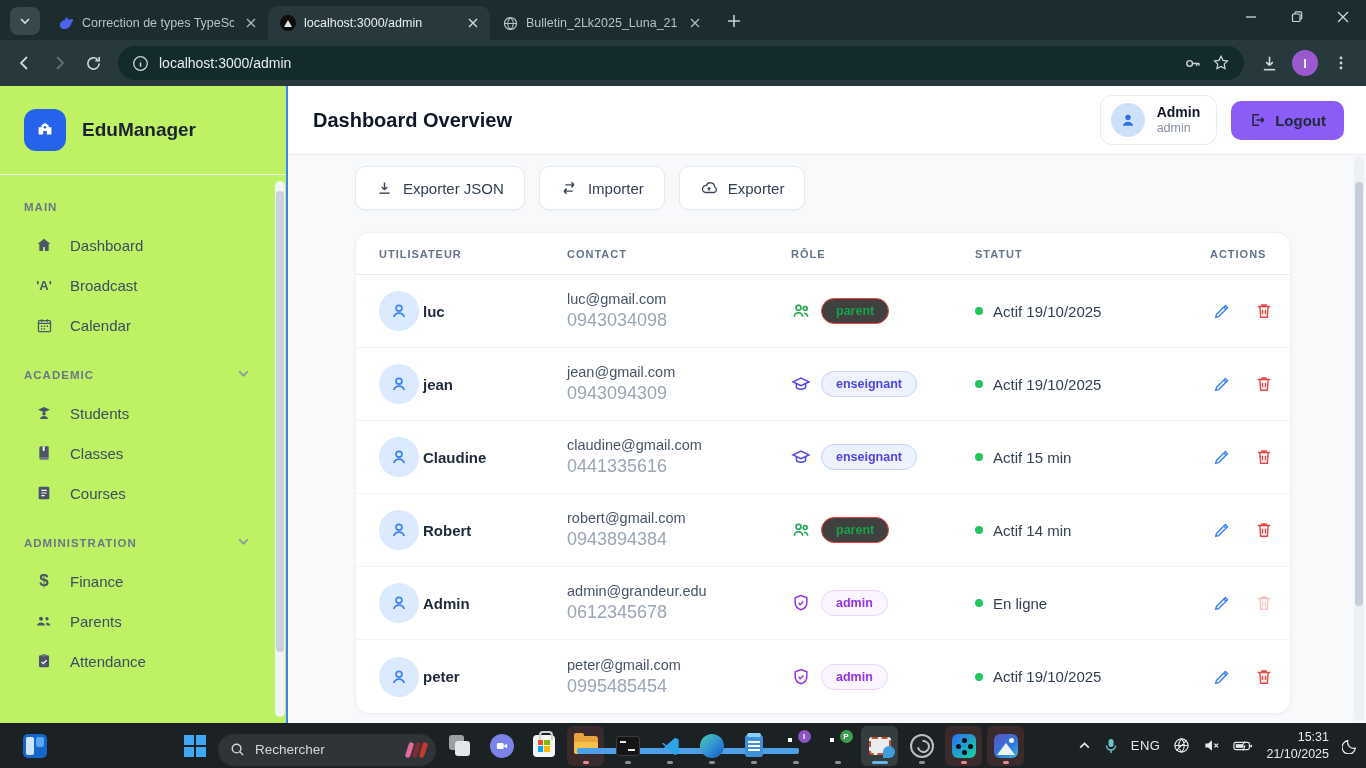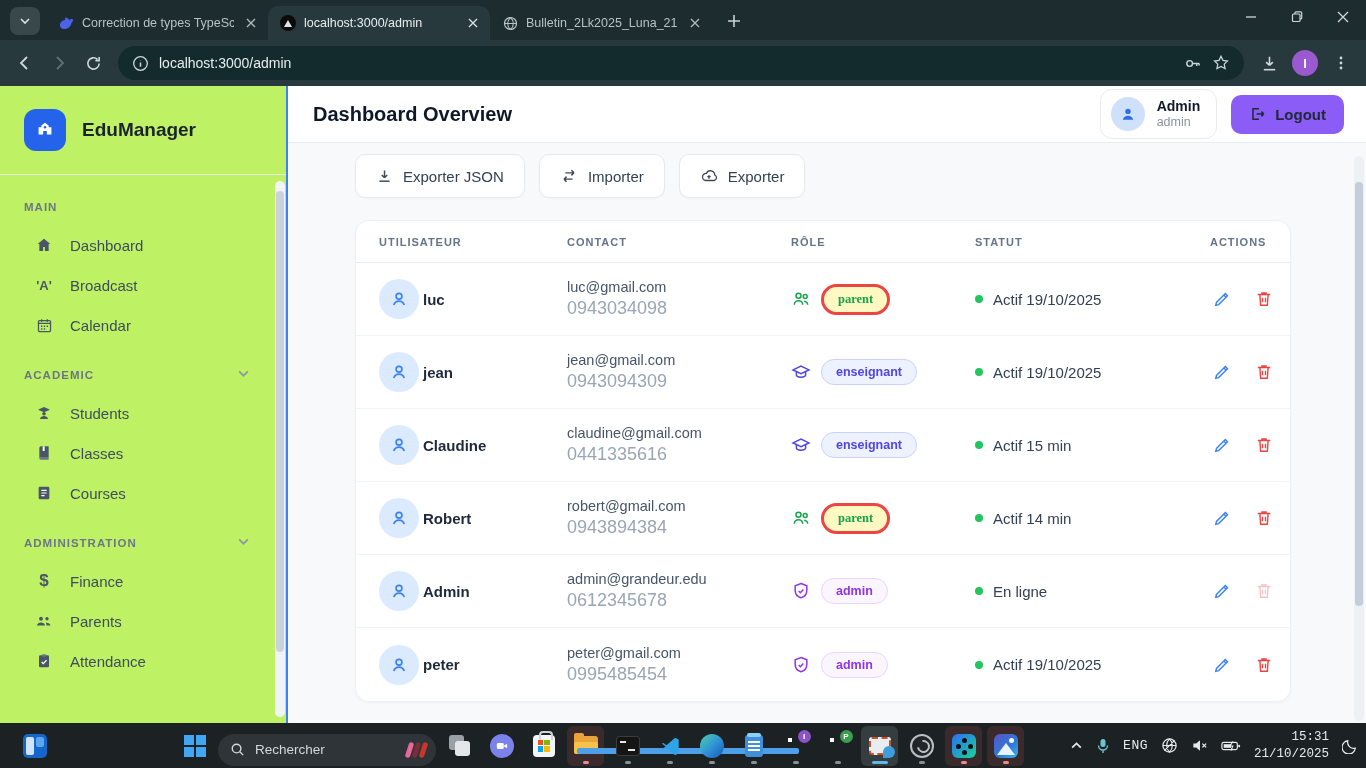--- a/index.html
+++ b/index.html
@@ -40,21 +40,21 @@
   .nav-label-row { display:flex; align-items:center; justify-content:space-between; height:36px; margin-top:12px; padding:0 36px 0 24px; }
   .nav-label-row.first { margin-top:14px; }
   .nav-label { font-size:11.5px; font-weight:700; letter-spacing:1px; color:#6b7687; }
   .nav-chevron { color:#8d97a5; }
   .nav-item { height:40px; display:flex; align-items:center; gap:16px; padding:0 24px 0 34px; color:#3f4c5f; font-size:15px; }
   .nav-ico { width:20px; display:flex; align-items:center; justify-content:center; color:#4a5568; font-weight:700; font-size:13px; flex:none; }
   .sb-scrollbar { position:absolute; top:95px; bottom:6px; right:1px; width:10px; background:#f1f4f7; border-radius:5px; }
   .sb-scrollbar .thumb { position:absolute; top:10px; left:1px; width:8px; height:86%; background:#c9d2dc; border-radius:4px; }
 
   .main { flex:1; position:relative; }
-  .main-header { height:57px; background:#fff; border-bottom:1px solid #e9edf1; display:flex; align-items:center; padding:0 22px 0 25px; }
+  .main-header { height:69px; background:#fff; border-bottom:1px solid #e9edf1; display:flex; align-items:center; padding:0 22px 0 25px; }
   .page-title { font-size:20px; font-weight:700; color:#0f172a; margin-right:auto; }
   .user-chip { display:flex; align-items:center; gap:12px; border:1px solid #e8ecf1; background:#fff; border-radius:12px; padding:7px 16px 7px 10px; }
   .chip-avatar { width:34px; height:34px; border-radius:50%; background:#cfe0fb; display:flex; align-items:center; justify-content:center; color:#2f6fe4; }
   .chip-name { font-size:14px; font-weight:700; color:#111827; line-height:1.2; }
   .chip-role { font-size:12.5px; color:#8a94a3; line-height:1.2; }
   .logout-btn { margin-left:14px; display:flex; align-items:center; gap:10px; background:#8b5cf6; border:none; border-radius:10px; padding:11px 18px; font-size:15px; font-weight:600; color:#1f2937; font-family:inherit; }
 
   .content { padding:11px 0 0 67px; }
   .actions-row { display:flex; gap:14px; }
   .btn { display:flex; align-items:center; gap:10px; background:#fff; border:1px solid #e5e9f0; border-radius:10px; padding:0 20px; height:44px; font-size:15px; color:#334155; font-family:inherit; box-shadow:0 1px 2px rgba(16,24,40,.03); }
@@ -67,21 +67,21 @@
   .trow { height:73px; border-bottom:1px solid #f1f5f9; }
   .trow:last-child { border-bottom:none; }
   .cell-user { display:flex; align-items:center; gap:4px; }
   .row-avatar { width:40px; height:40px; border-radius:50%; background:#dbeafe; color:#3b82f6; display:flex; align-items:center; justify-content:center; flex:none; }
   .uname { font-size:15px; font-weight:600; color:#1e293b; }
   .email { font-size:14.5px; color:#475569; }
   .phone { font-size:18px; color:#9aa6b5; margin-top:3px; }
   .cell-role { display:flex; align-items:center; gap:10px; }
   .role-ico { width:20px; height:20px; display:flex; }
   .badge { font-size:12.5px; font-weight:600; padding:5px 14px; border-radius:999px; }
-  .badge-parent { color:#16a34a; background:#fef9c3; border:3px solid #ef4444;font-family:Liberation Serif, serif; }
+  .badge-parent { color:#16a34a; background:#404040; border:1px solid #ef4444; }
   .badge-enseignant { color:#4f46e5; background:#eef2ff; border:1px solid #c7d2fe; }
   .badge-admin { color:#9333ea; background:#faf5ff; border:1px solid #e9d5ff; }
   .role-green { color:#16a34a; } .role-indigo { color:#4f46e5; } .role-purple { color:#9333ea; }
   .cell-status { display:flex; align-items:center; gap:10px; font-size:15px; color:#334155; }
   .dot { width:8px; height:8px; border-radius:50%; background:#22c55e; flex:none; }
   .cell-actions { display:flex; align-items:center; gap:22px; padding-left:2px; }
   .act { width:20px; height:20px; display:flex; }
   .act-edit { color:#3b82f6; }
   .act-del { color:#ef4444; }
   .act-del.disabled { opacity:.32; }
@@ -143,21 +143,21 @@
   .gl-ico { width:24px; height:24px; border-radius:6px; background:linear-gradient(135deg,#2d6df6,#18d39a); position:relative; }
   .gl-ico i { position:absolute; width:5px; height:5px; border-radius:50%; background:#0b0f14; }
   .gl-ico i:nth-child(1){left:10px;top:4px;} .gl-ico i:nth-child(2){left:4px;top:10px;}
   .gl-ico i:nth-child(3){left:16px;top:10px;} .gl-ico i:nth-child(4){left:10px;top:16px;}
   .photos-ico { width:24px; height:24px; border-radius:6px; background:linear-gradient(140deg,#5a53c4 0%,#2d7bd9 60%,#3fb6e8 100%); position:relative; overflow:hidden; }
   .photos-ico::before { content:""; position:absolute; left:3px; bottom:3px; width:0; height:0; border-left:9px solid transparent; border-right:9px solid transparent; border-bottom:12px solid #e9f3fb; }
   .photos-ico::after { content:""; position:absolute; right:4px; top:4px; width:5px; height:5px; border-radius:50%; background:#f5fafd; }
   .widgets-ico { width:24px; height:24px; border-radius:5px; background:#1467c9; position:relative; }
   .widgets-ico::before { content:""; position:absolute; left:3px; top:3px; width:8px; height:18px; background:#cfe4fb; border-radius:2px; }
   .widgets-ico::after { content:""; position:absolute; left:13px; top:3px; width:8px; height:10px; background:#5aa7f0; border-radius:2px; }
-  .tb-right { position:absolute; right:8px; display:flex; align-items:center; gap:13px; color:#e7eaec;font-family:Liberation Mono, monospace; }
+  .tb-right { position:absolute; right:8px; display:flex; align-items:center; gap:13px; color:#e7eaec; }
   .tray-ico { display:flex; align-items:center; justify-content:center; }
   .lang { font-size:13px; letter-spacing:.5px; }
   .clock { text-align:right; font-size:12.5px; line-height:1.35; }
 </style>
 </head>
 <body>
 
 <div class="screen">
 
   <div class="tabstrip">

